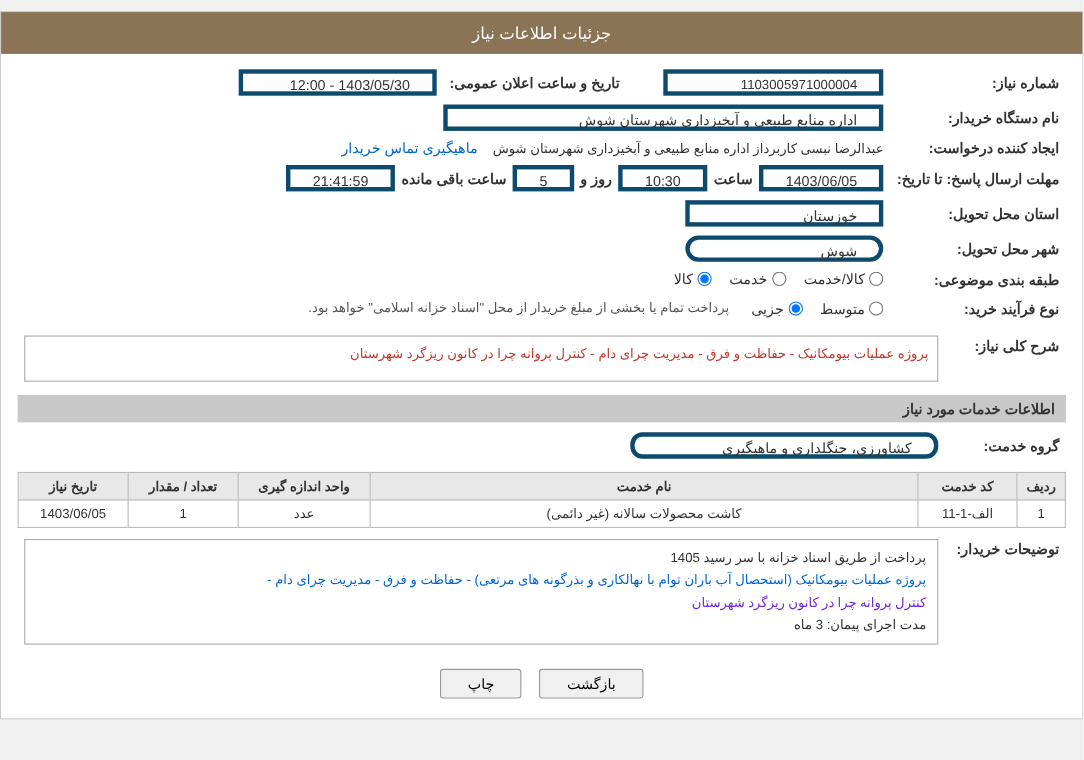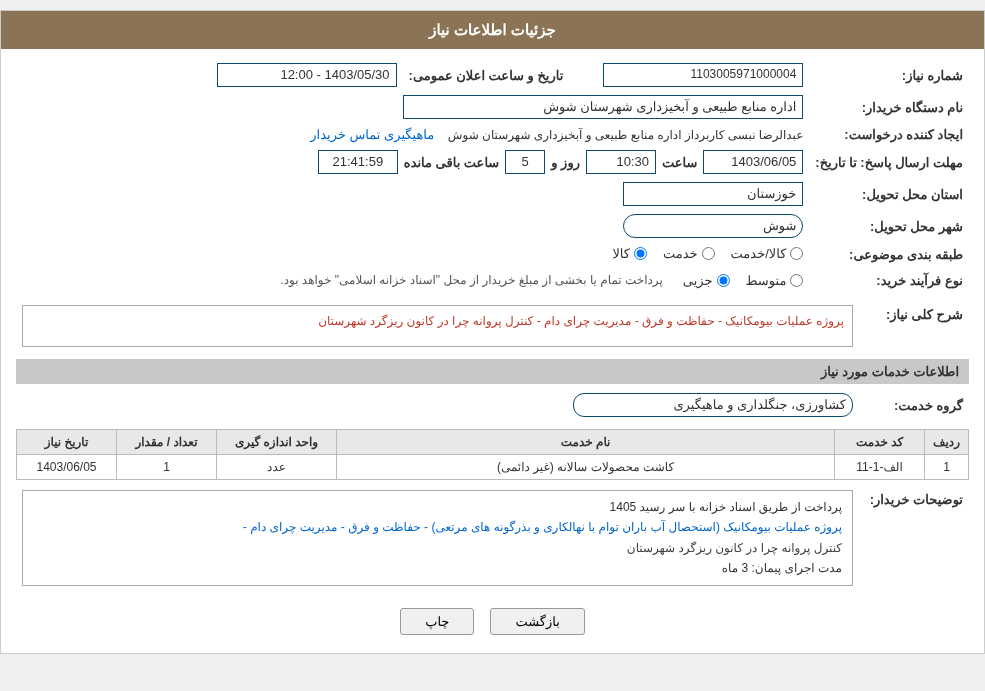--- a/index.html
+++ b/index.html
@@ -15,21 +15,21 @@
       margin: 10px auto;
       background: #fff;
       border: 1px solid #ccc;
     }
     .header-bar {
       background: #8B7355;
       color: #fff;
       text-align: center;
       padding: 10px 0;
       font-size: 15px;
-      font-weight: bold;
+      font-weight: normal;
     }
     .content {
       padding: 10px 15px;
     }
     .info-table {
       width: 100%;
       border-collapse: collapse;
       margin-bottom: 8px;
     }
     .info-table td {
@@ -39,23 +39,23 @@
     .label-cell {
       width: 130px;
       text-align: right;
       font-weight: bold;
       white-space: nowrap;
     }
     .value-cell {
       text-align: right;
     }
     .input-box {
-      border: 1px solid #0c4a6e;
+      border: 4px solid #0c4a6e;
       background: #fff;
-      padding: 3px 6px;
+      padding: 3px 20px;
       display: inline-block;
       min-width: 180px;
       height: 24px;
       vertical-align: middle;
     }
     .input-box-medium {
       min-width: 200px;
     }
     .input-box-small {
       min-width: 100px;
@@ -317,21 +317,21 @@
     </table>
 
     <table class="info-table" style="margin-top:6px;">
       <tbody>
           <tr>
         <td class="label-cell" style="width:110px;vertical-align:top;padding-top:6px;">توضیحات خریدار:</td>
         <td>
           <div class="buyer-notes">
             <div>پرداخت از طریق اسناد خزانه با سر رسید 1405</div>
             <div class="blue-text" style="color: rgb(0, 102, 204);">پروژه عملیات بیومکانیک (استحصال آب باران توام با نهالکاری و بذرگونه های مرتعی) - حفاظت و فرق - مدیریت چرای دام -</div>
-            <div class="blue-text" style="color: #404040;">کنترل پروانه چرا در کانون ریزگرد شهرستان</div>
+            <div class="blue-text" style="color: #6d28d9; font-family: Liberation Serif, serif;">کنترل پروانه چرا در کانون ریزگرد شهرستان</div>
             <div>مدت اجرای پیمان: 3 ماه</div>
           </div>
         </td>
       </tr>
     </tbody>
       </table>
 
     <div class="buttons-row">
       <button class="btn btn-back">بازگشت</button>
       <button class="btn btn-print">چاپ</button>

